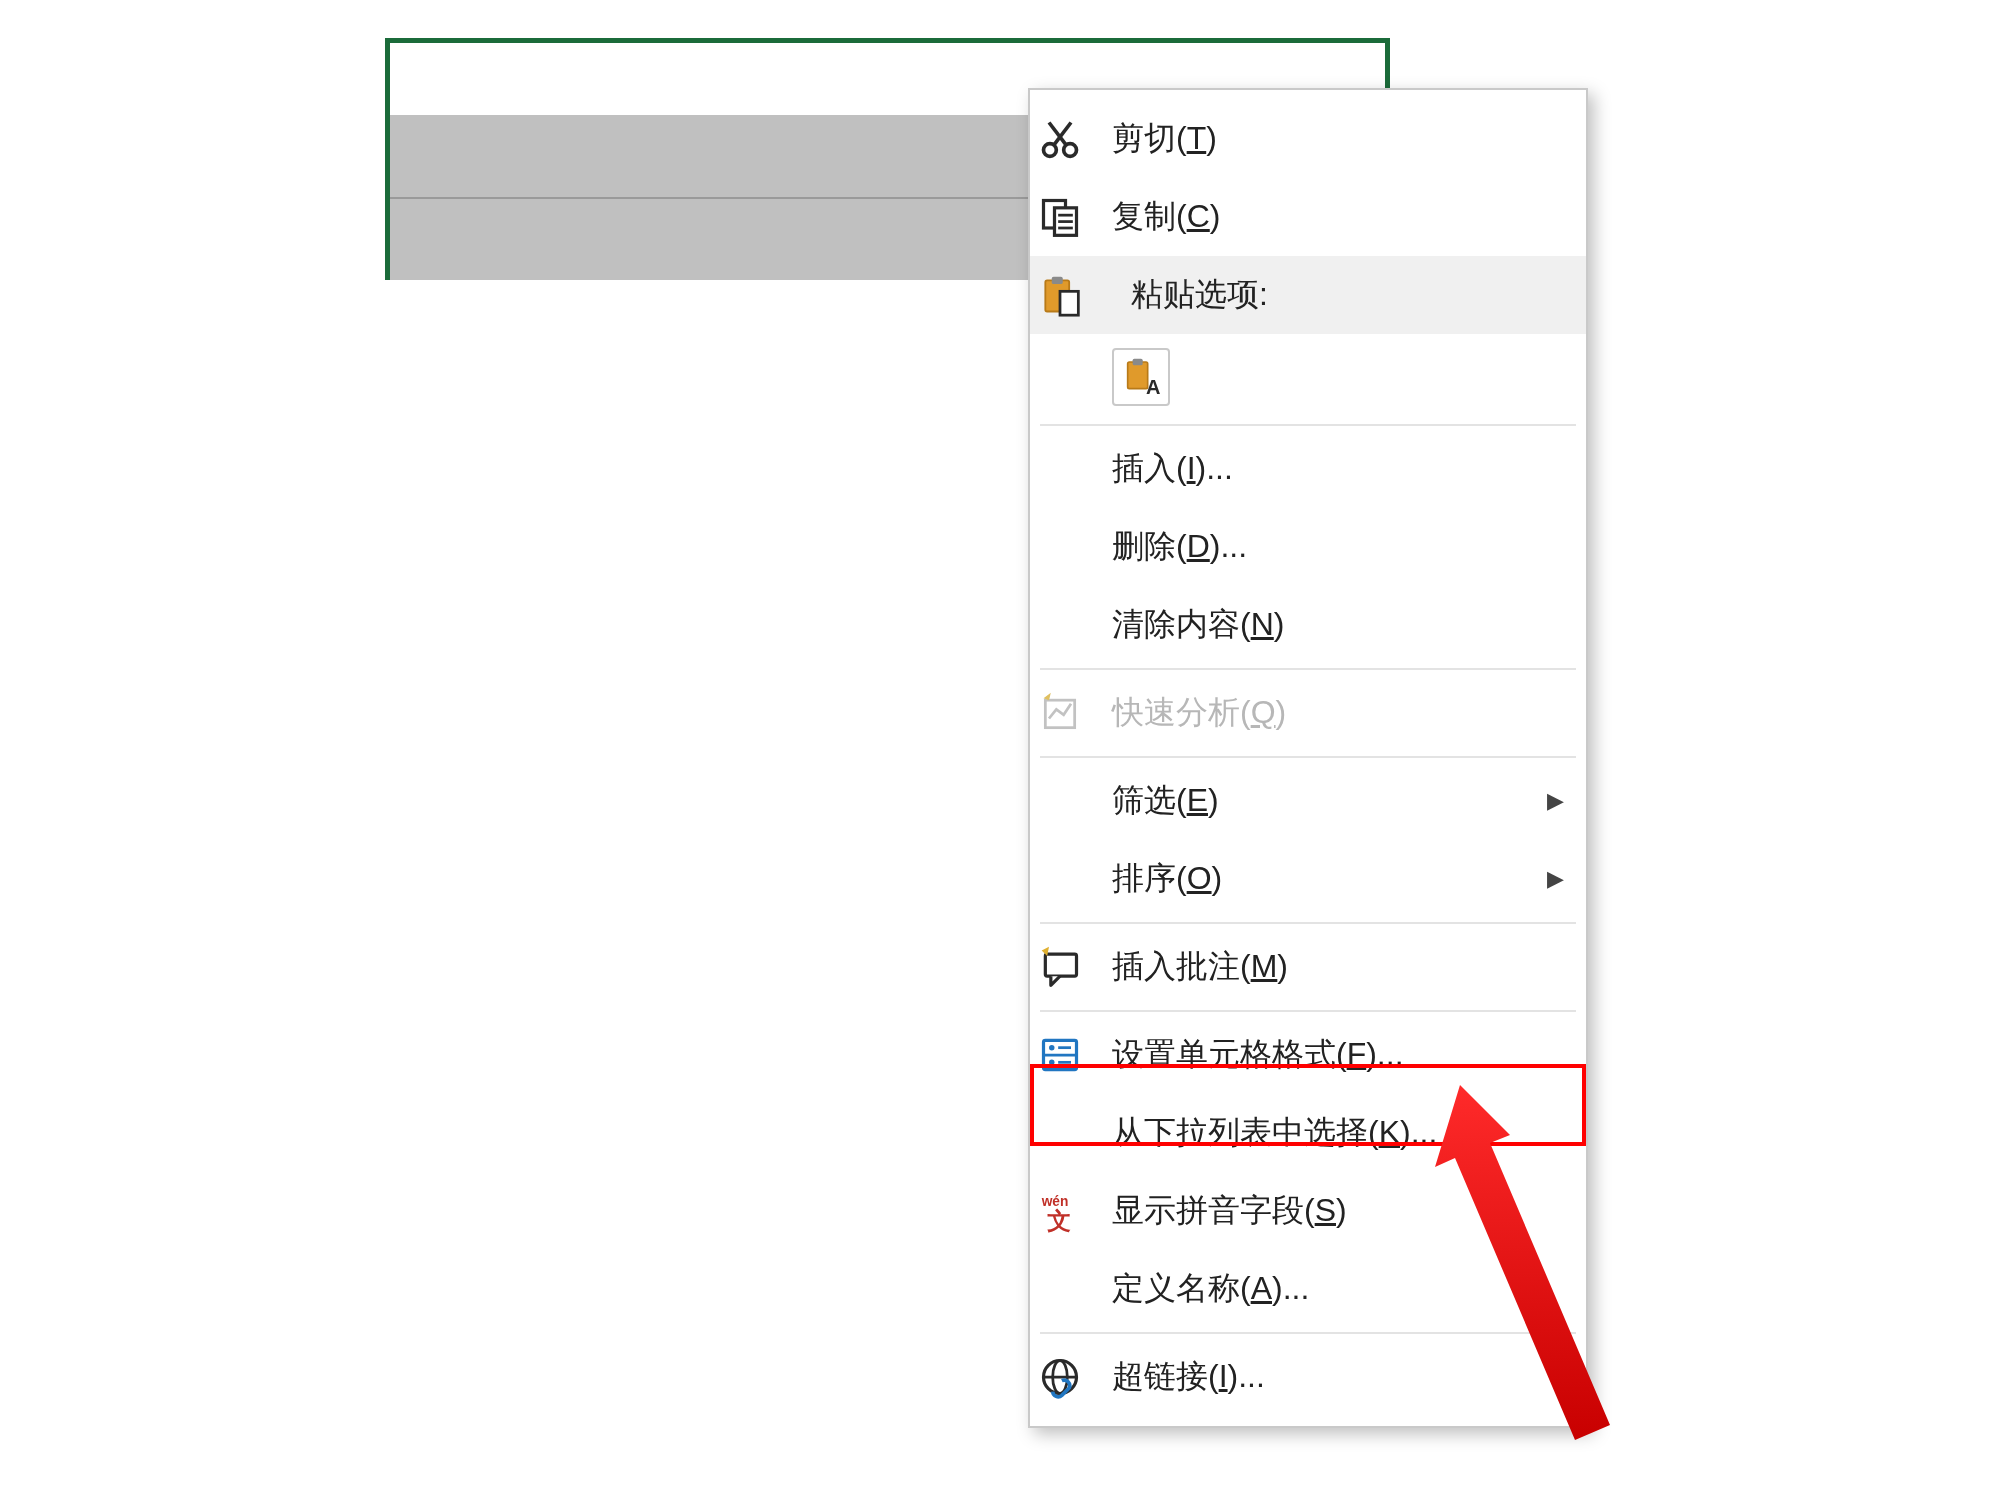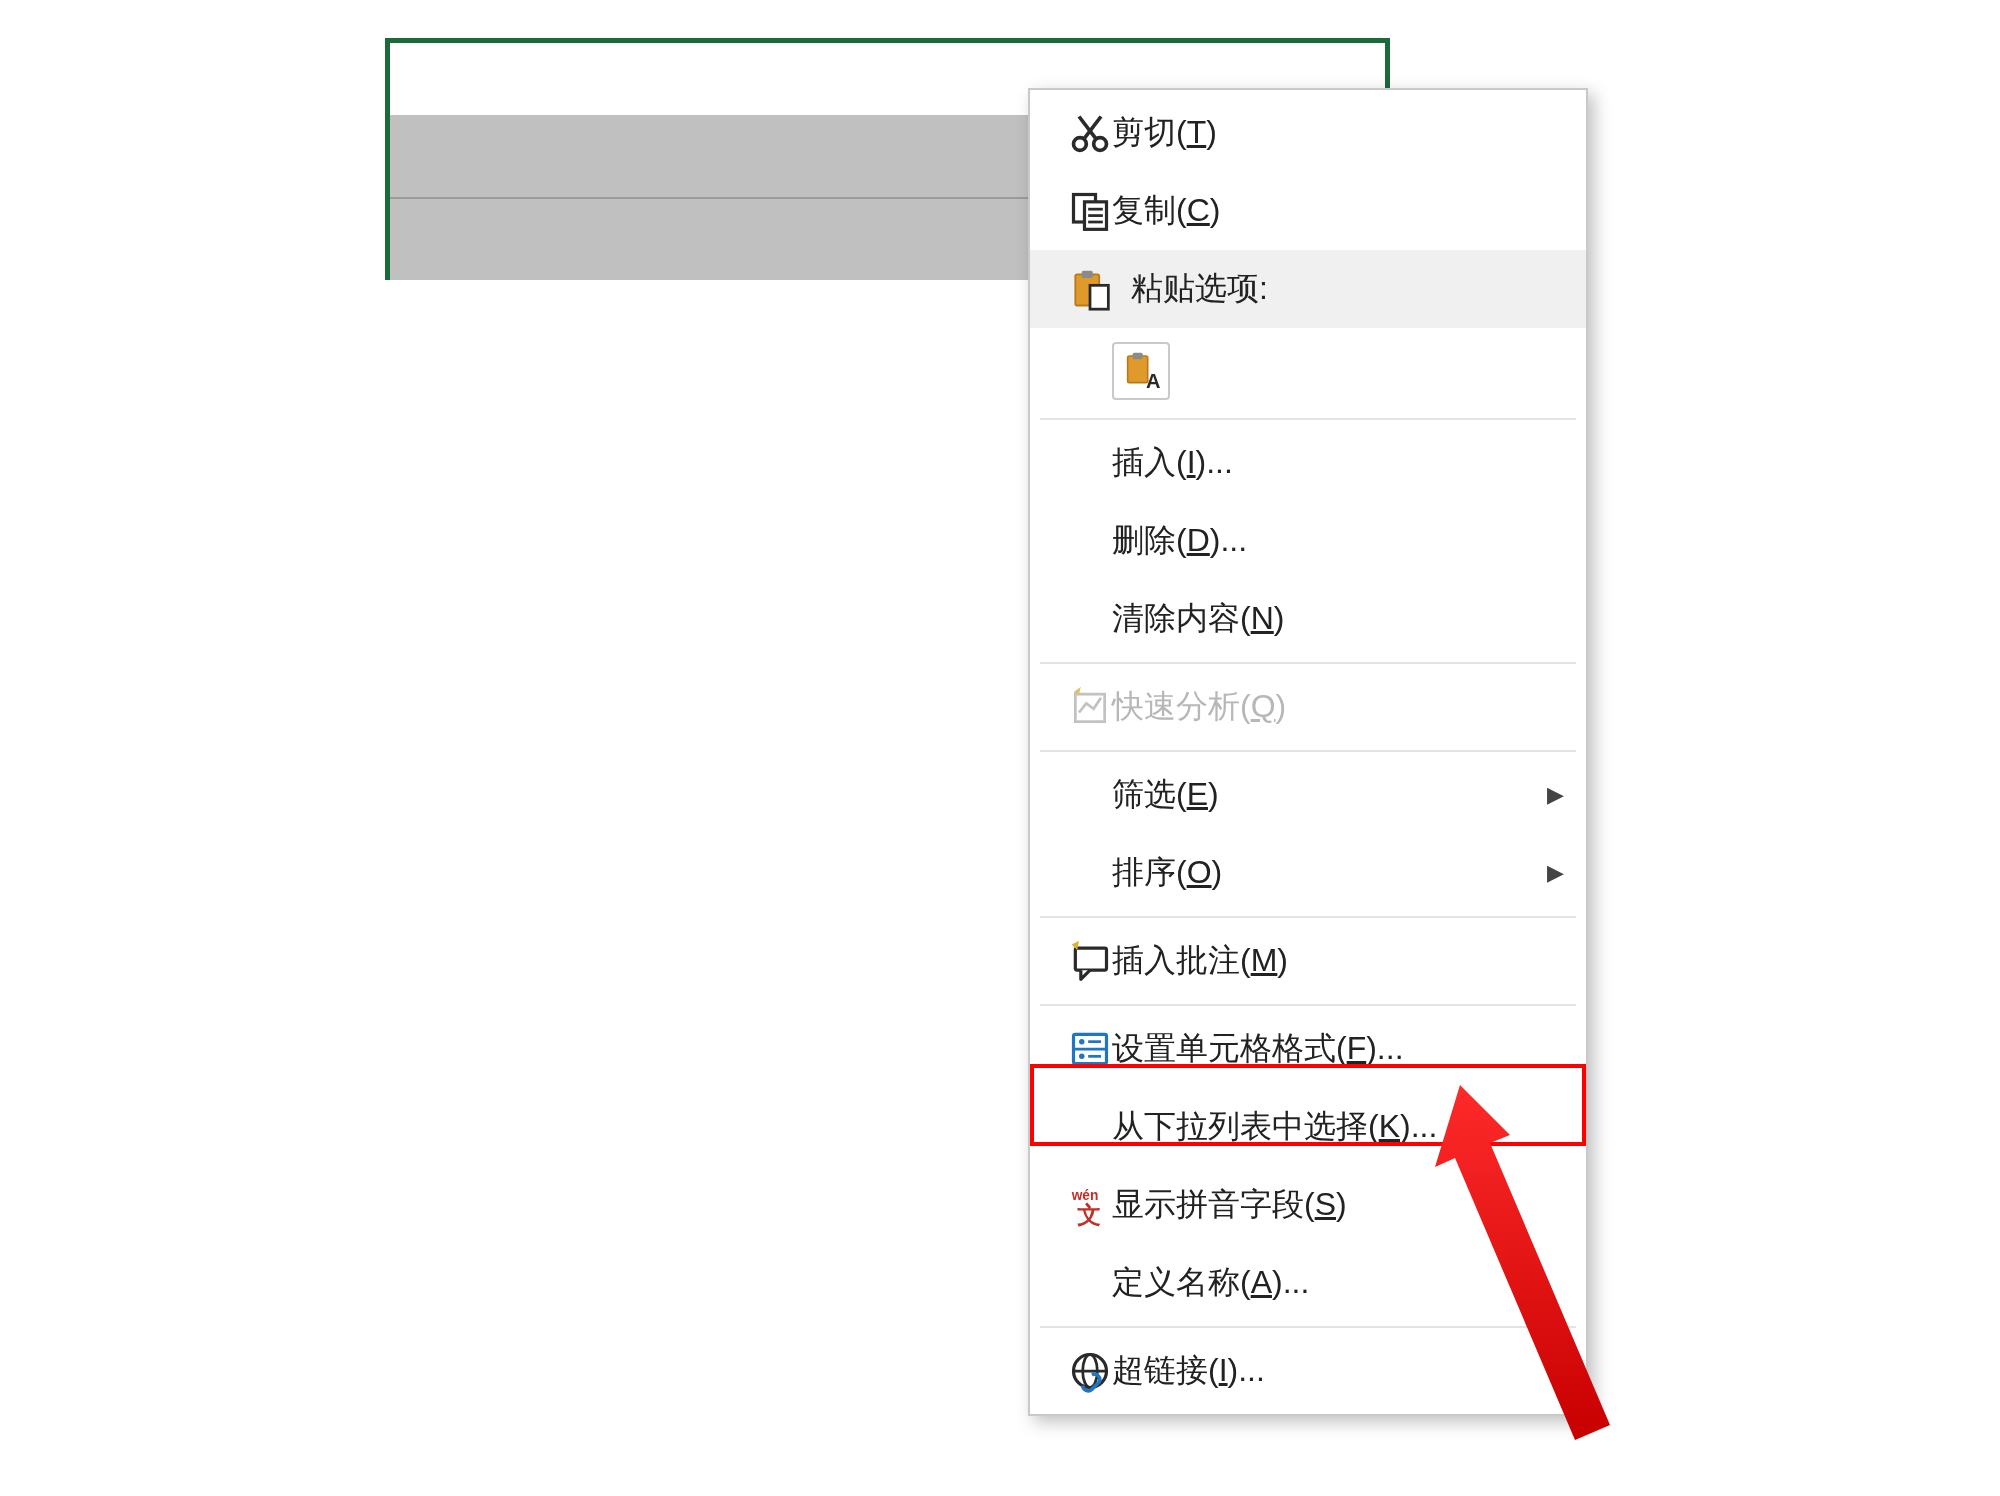--- a/index.html
+++ b/index.html
@@ -41,34 +41,34 @@
 
   
   .context-menu {
     position: absolute;
     left: 1028px;
     top: 88px;
     width: 560px;
     background: #ffffff;
     border: 2px solid #c9c9c9;
     box-shadow: 6px 6px 16px rgba(0,0,0,0.25);
-    padding: 4px 0;
+    padding: 10px 0;
   }
   .menu-item {
     display: flex;
     align-items: center;
     height: 78px;
     padding: 0 12px 0 8px;
     position: relative;
   }
   .menu-item.hover { background: #f0f0f0; gap: 19px; }
   .menu-item .icon-slot {
     width: 74px;
     display: flex;
-    justify-content: flex-end;
+    justify-content: flex-start;
     align-items: center;
     flex-shrink: 0;
   }
   .menu-item .label {
     font-size: 32px;
     color: #222;
     white-space: nowrap;
     flex: 1;
   }
   .menu-item.disabled .label { color: #b7b7b7; }

